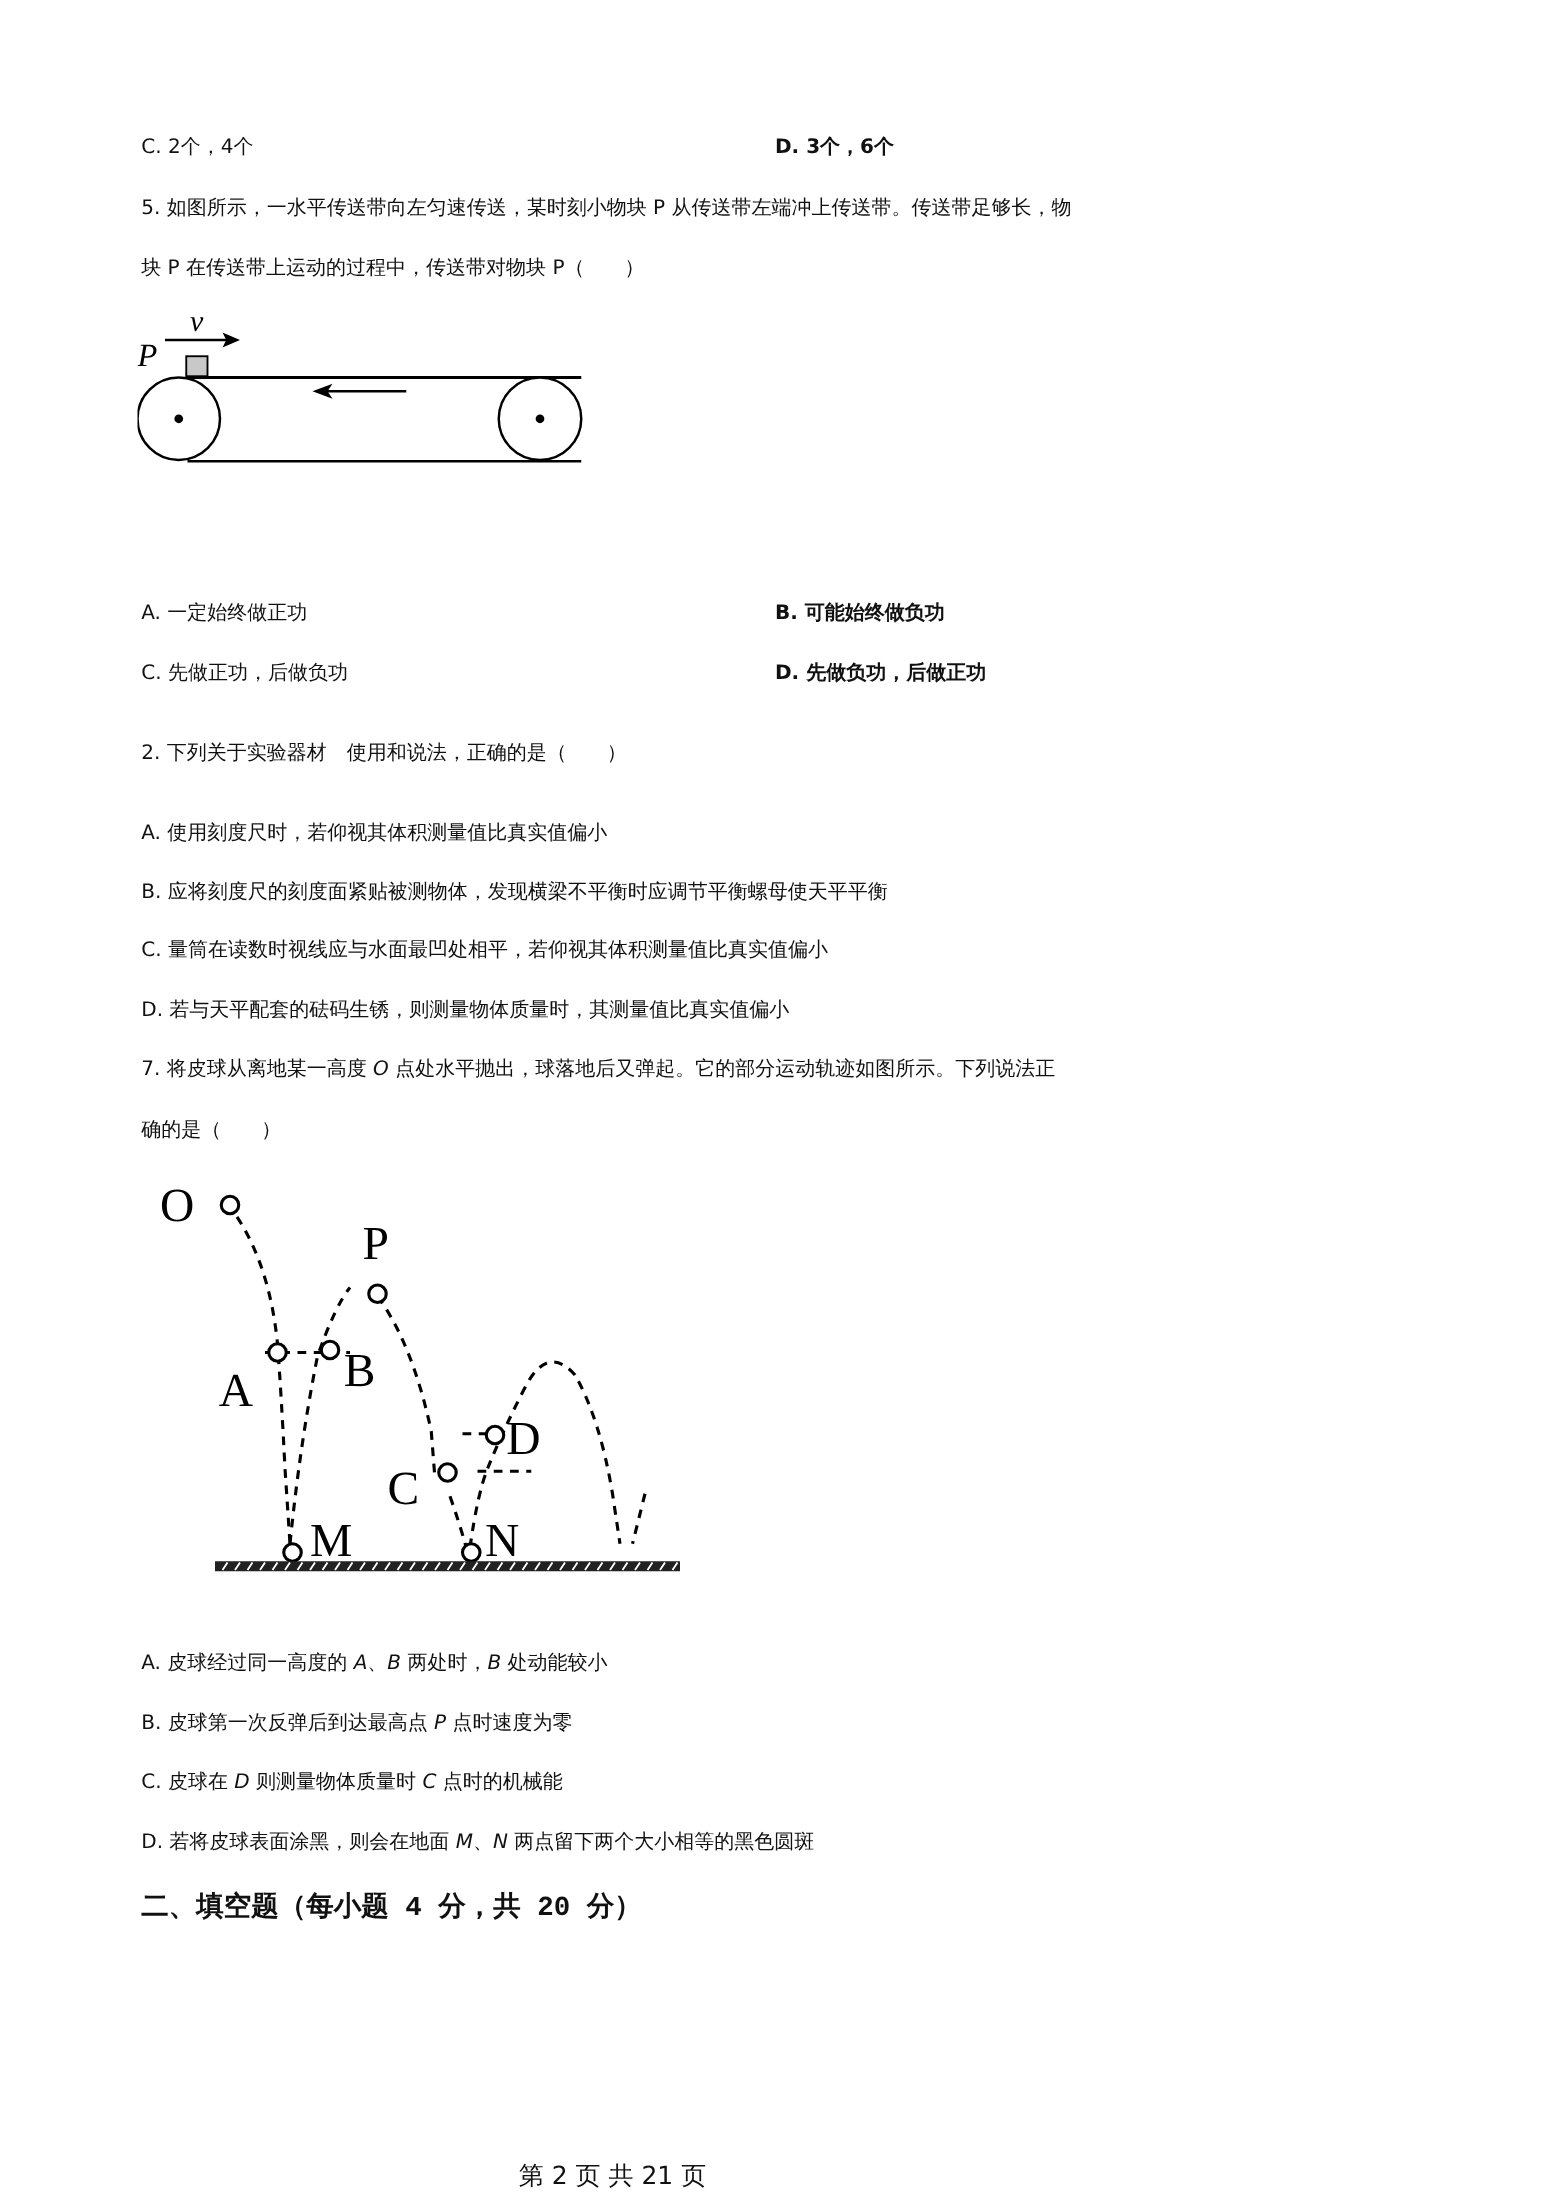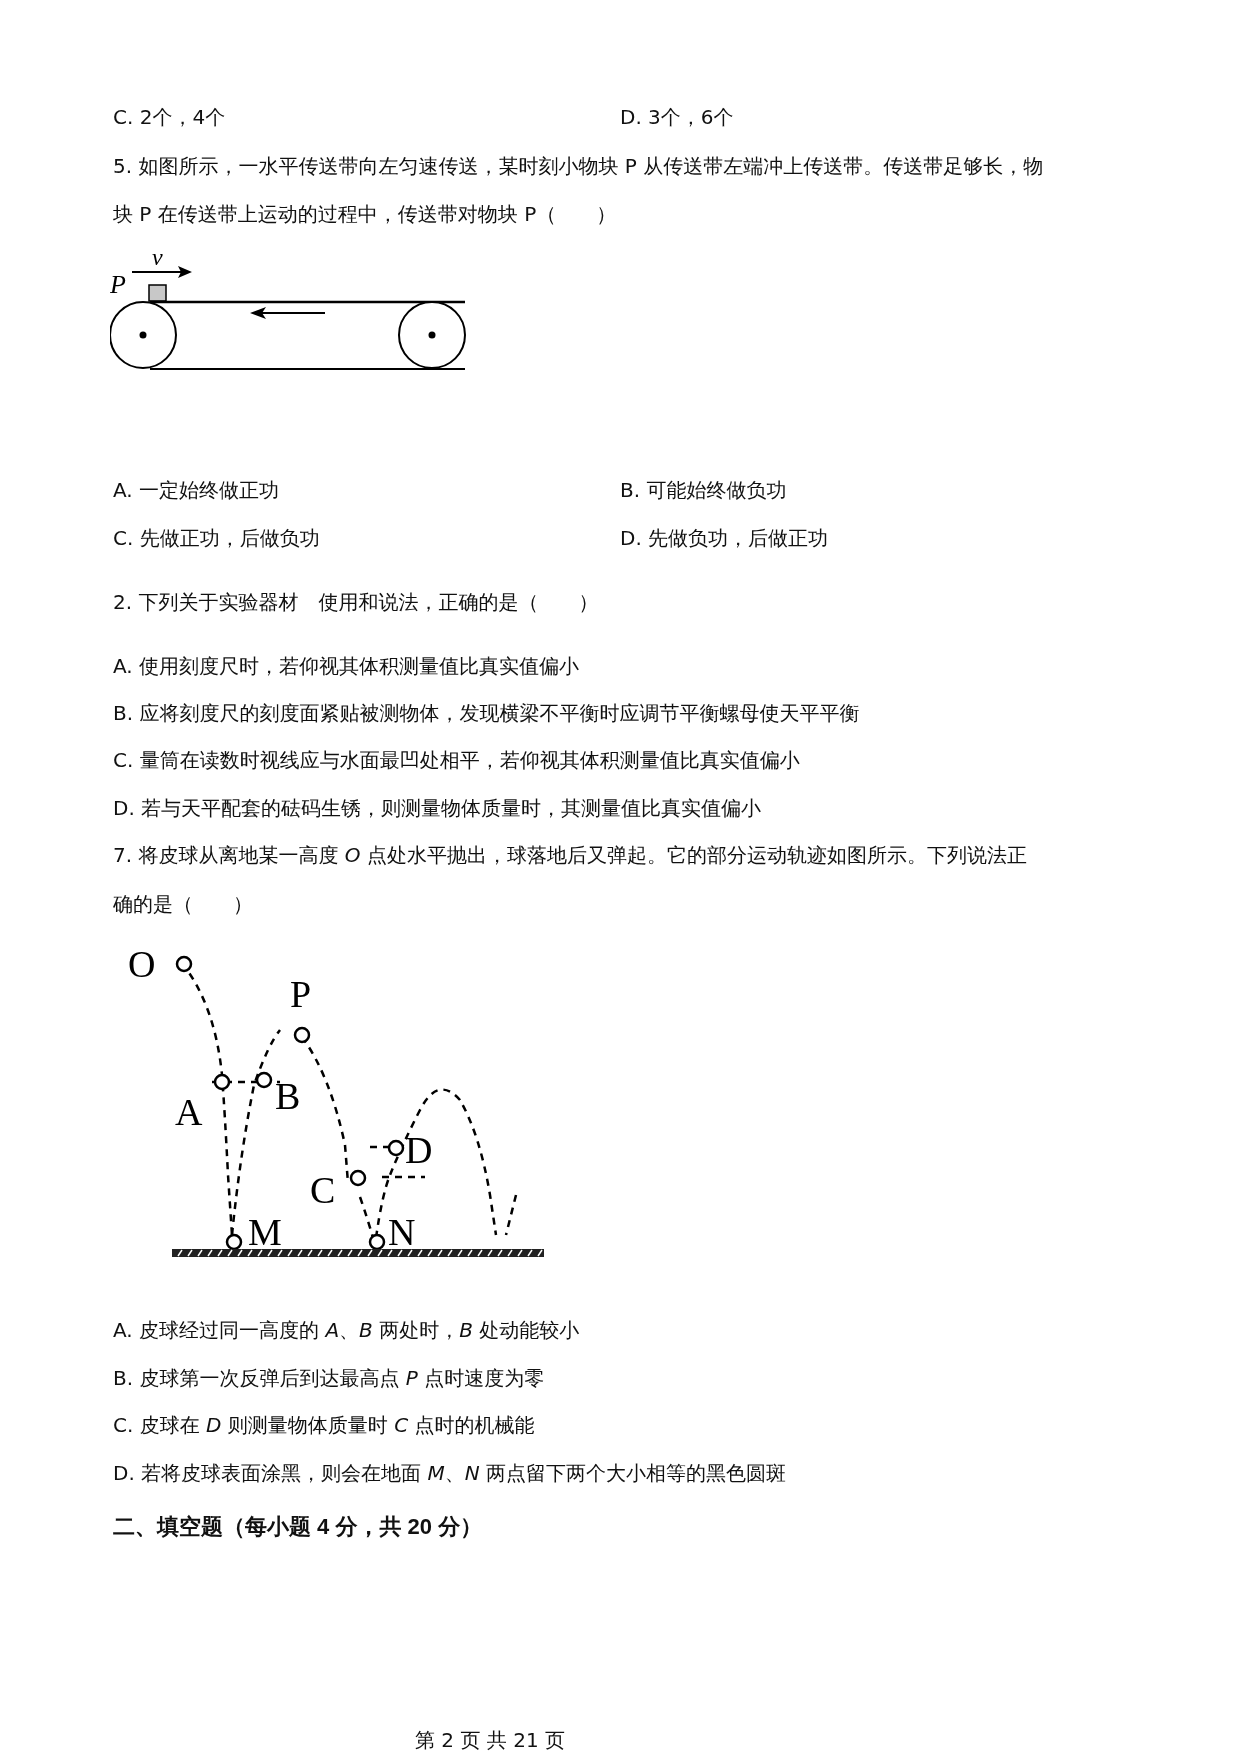--- a/index.html
+++ b/index.html
@@ -1,21 +1,21 @@
 <!DOCTYPE html>
 <html><head>
 <meta charset="utf-8">
 <style>
   html, body { margin: 0; padding: 0; background: #ffffff; }
   body { width: 1240px; height: 1754px; position: relative; overflow: hidden;
          font-family: "DejaVu Sans", "Liberation Sans", sans-serif; color: #111; }
-  .line { position: absolute; left: 113px; font-size: 20px; line-height: 24px; white-space: nowrap; }
-  .col2 { left: 620px; }
+  .line { position: absolute; left: 113px; font-size: 16px; line-height: 24px; white-space: nowrap; }
+  .col2 { left: 620px; font-weight: bold; }
   .it { font-style: italic; }
-  .section { position: absolute; left: 113px; top: 1514px; font-family: Liberation Sans, sans-serif;
+  .section { position: absolute; left: 113px; top: 1514px; font-family: Liberation Mono, monospace;
              font-weight: bold; font-size: 22px; line-height: 26px; }
   .footer { position: absolute; left: 0; width: 980px; top: 1728px; text-align: center; font-size: 20px; line-height: 24px; }
   .fig { position: absolute; }
   svg text { font-family: "Liberation Serif", "DejaVu Serif", serif; }
 </style>
 </head>
 <body>
 
 <div class="line" style="top:105px">C. 2个，4个</div>
 <div class="line col2" style="top:105px">D. 3个，6个</div>

